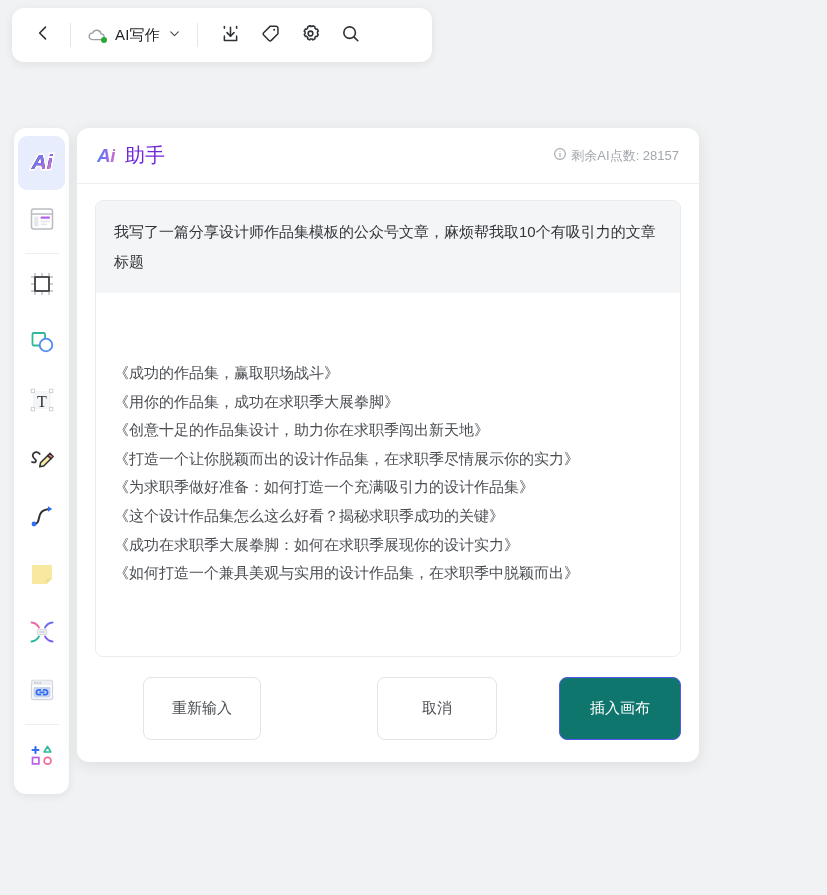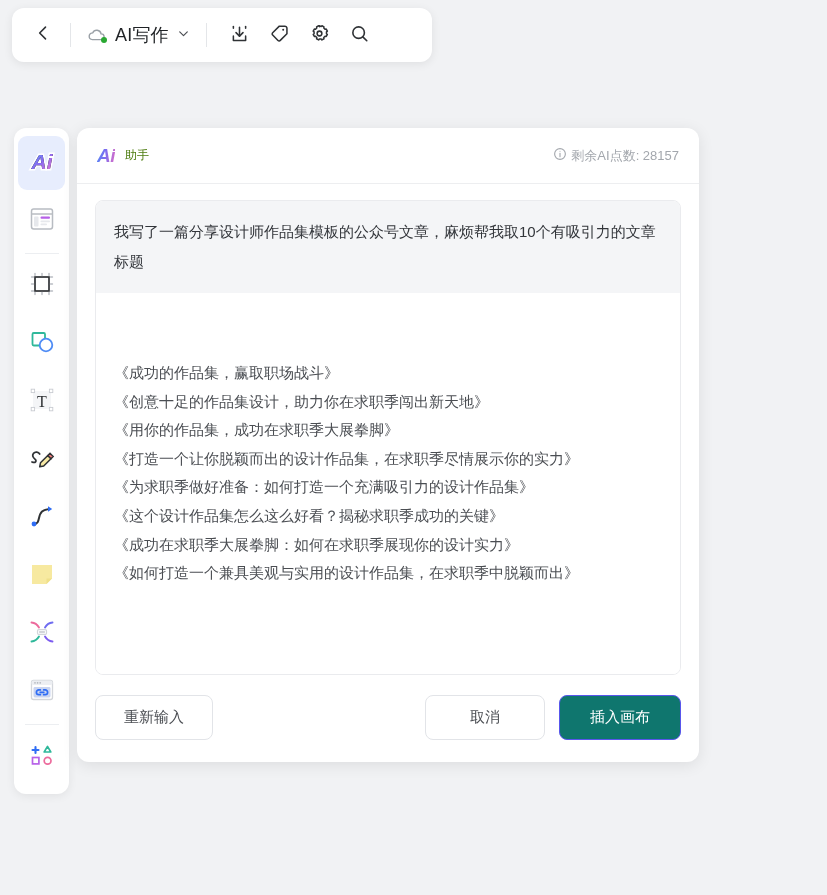--- a/index.html
+++ b/index.html
@@ -51,21 +51,21 @@
   }
   .doc-chip {
     display: flex;
     align-items: center;
     gap: 8px;
     padding: 4px 6px;
     border-radius: 7px;
     cursor: pointer;
   }
   .doc-title {
-    font-size: 18px;
+    font-size: 15px;
     color: #1f2225;
     letter-spacing: 0.2px;
     white-space: nowrap;
   }
   .cloud-wrap { position: relative; width: 20px; height: 18px; }
   .green-dot {
     position: absolute;
     right: 0px;
     bottom: 1px;
     width: 6px;
@@ -133,21 +133,21 @@
   .ai-logo {
     font-size: 19px;
     font-weight: bold;
     font-style: italic;
     background: linear-gradient(100deg, #4f8cf5 0%, #7d6bf0 45%, #e06ec4 100%);
     -webkit-background-clip: text;
     background-clip: text;
     color: transparent;
     letter-spacing: -0.5px;
   }
-  .ai-title { font-size: 12px; color: #4d7c0f; }
+  .ai-title { font-size: 20px; color: #6d28d9; }
   .ai-points {
     display: flex;
     align-items: center;
     gap: 4px;
     font-size: 13px;
     color: #a3a7ad;
     cursor: default;
   }
 
   .ai-body {
@@ -188,25 +188,26 @@
     align-items: center;
     justify-content: space-between;
   }
   .btn {
     border-radius: 8px;
     font-size: 15px;
     cursor: pointer;
     border: 1px solid #e2e4e8;
     background: #ffffff;
     color: #4b4e53;
-    height: 45px;
+    height: 63px;
     display: flex;
     align-items: center;
     justify-content: center;
     user-select: none;
+    margin-left: 48px;
   }
   .btn-retry { width: 118px; }
   .btn-right-group { display: flex; gap: 14px; }
   .btn-cancel { width: 120px; }
   .btn-primary {
     width: 122px;
     background: #0f766e;
     border-color: #5856ec;
     color: #ffffff;
   }
@@ -459,22 +460,22 @@
       </div>
     </div>
 
     <div class="ai-body">
       <div class="convo">
 
         <div class="prompt-block">我写了一篇分享设计师作品集模板的公众号文章，麻烦帮我取10个有吸引力的文章标题</div>
 
         <div class="answer-block">
           <div class="answer-line">《成功的作品集，赢取职场战斗》</div>
+          <div class="answer-line">《用你的作品集，成功在求职季大展拳脚》</div>
           <div class="answer-line">《创意十足的作品集设计，助力你在求职季闯出新天地》</div>
-          <div class="answer-line">《用你的作品集，成功在求职季大展拳脚》</div>
           <div class="answer-line">《打造一个让你脱颖而出的设计作品集，在求职季尽情展示你的实力》</div>
           <div class="answer-line">《为求职季做好准备：如何打造一个充满吸引力的设计作品集》</div>
           <div class="answer-line">《这个设计作品集怎么这么好看？揭秘求职季成功的关键》</div>
           <div class="answer-line">《成功在求职季大展拳脚：如何在求职季展现你的设计实力》</div>
           <div class="answer-line">《如何打造一个兼具美观与实用的设计作品集，在求职季中脱颖而出》</div>
         </div>
       </div>
     </div>
 
     <div class="ai-footer">

